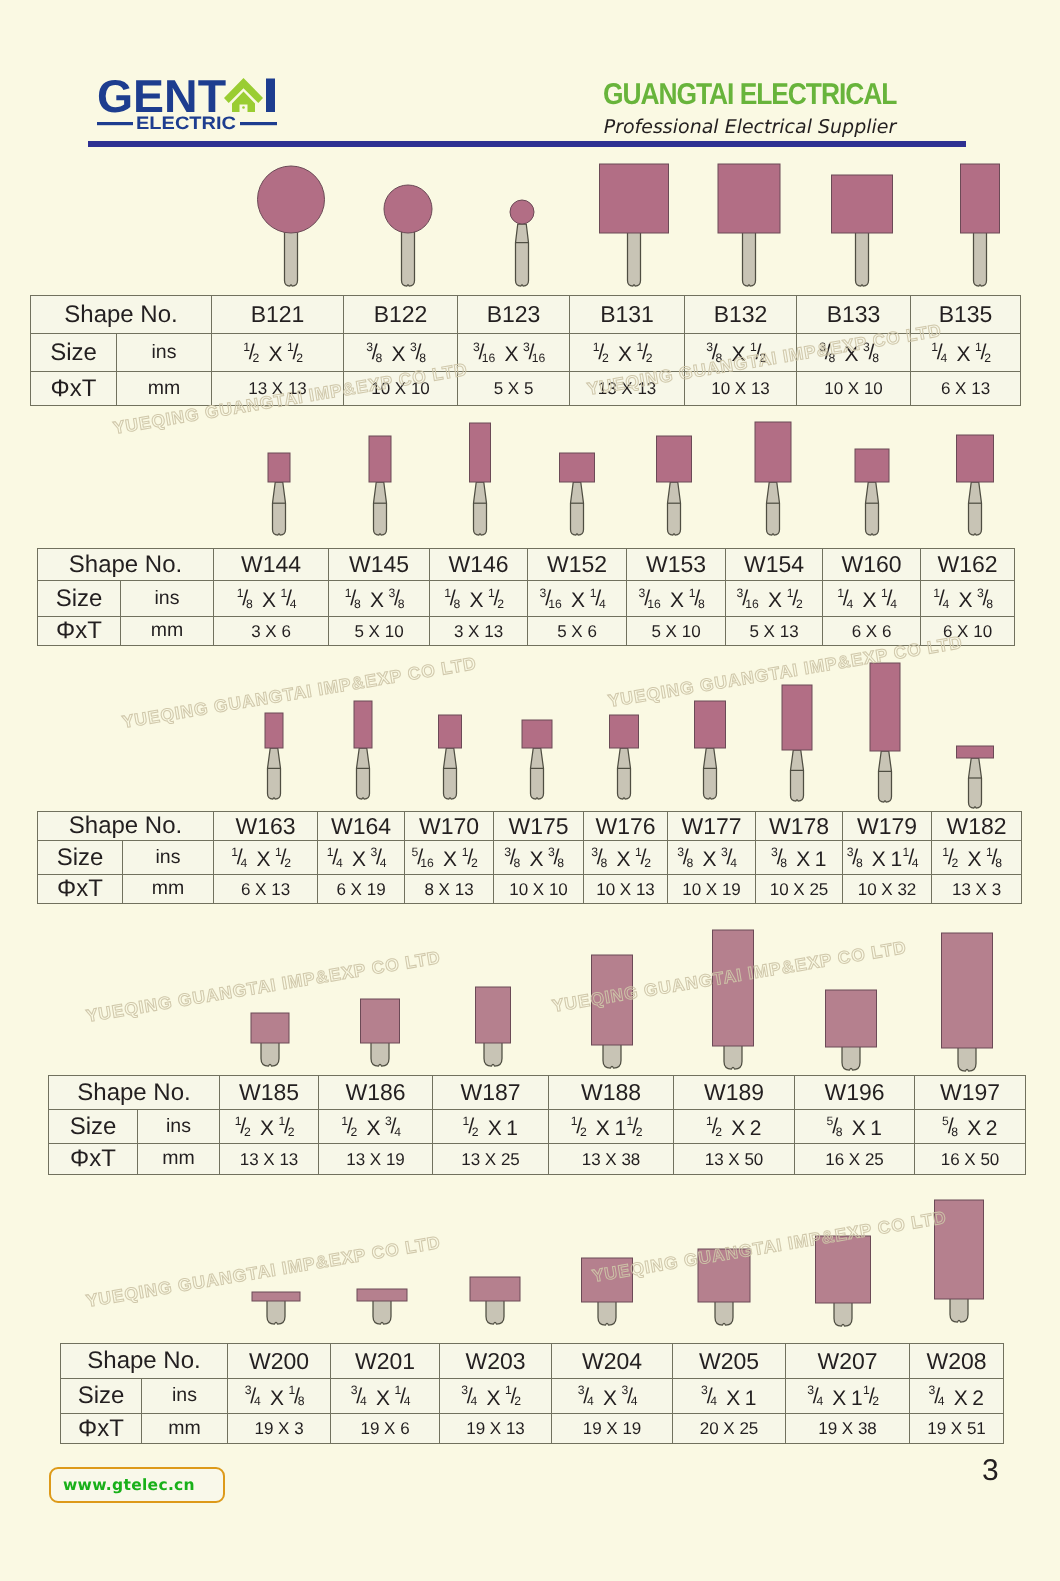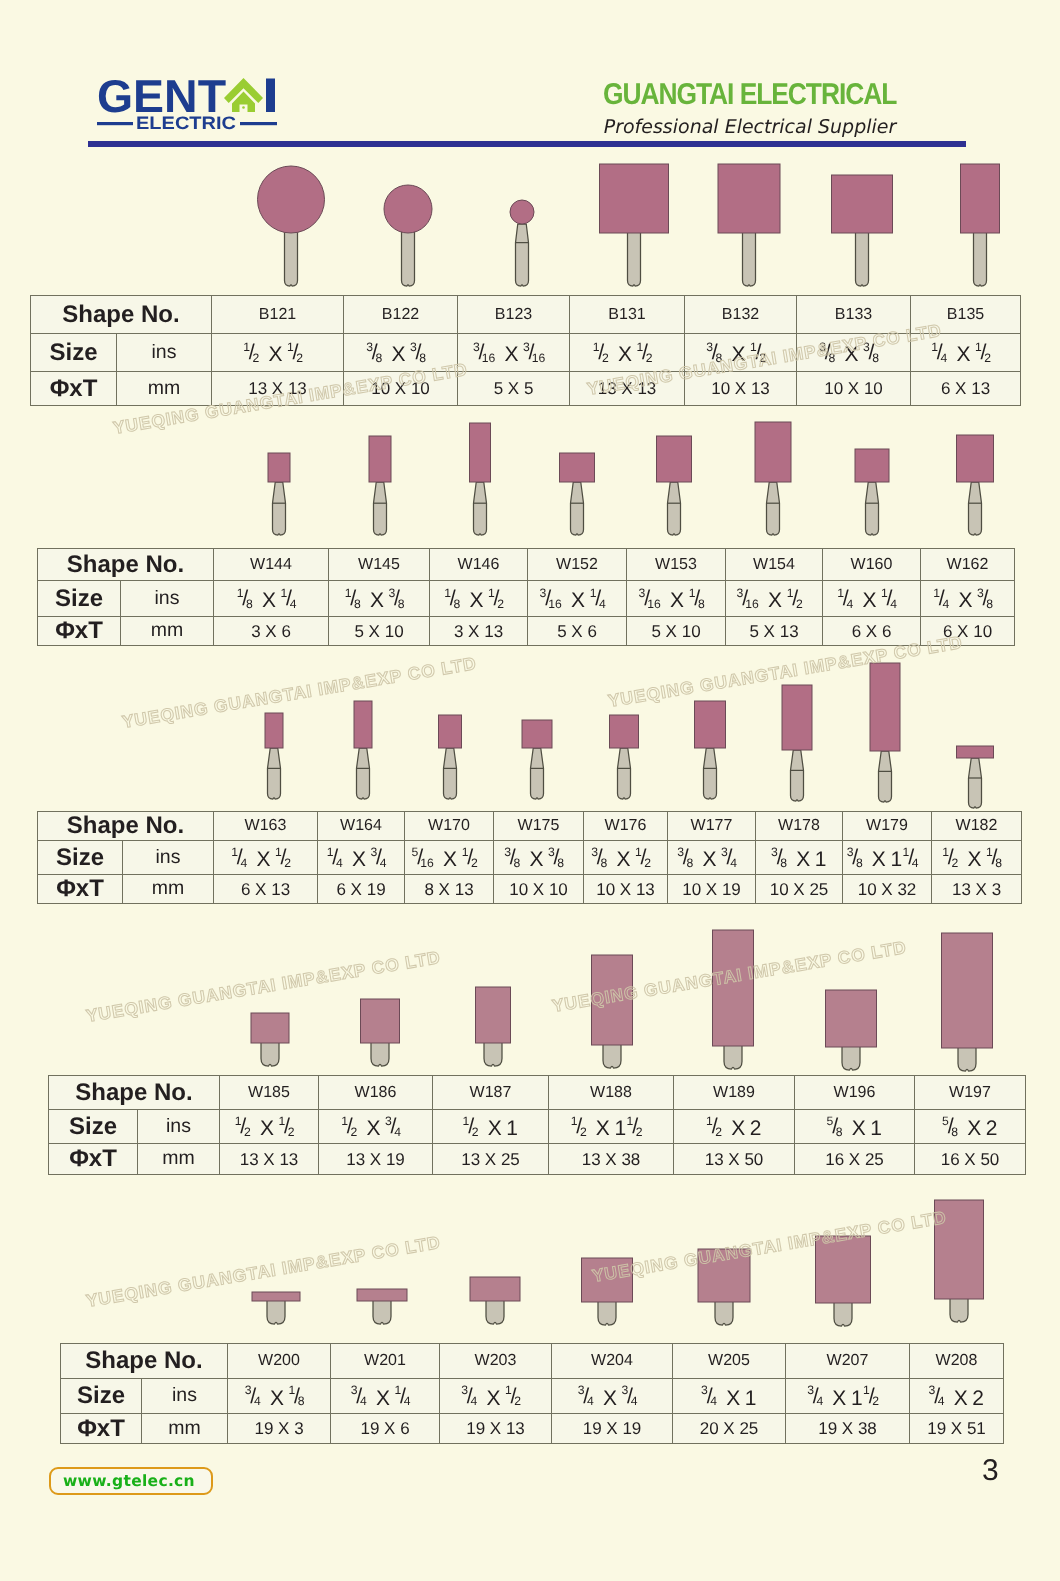--- a/index.html
+++ b/index.html
@@ -10,37 +10,37 @@
 
   .logo{position:absolute;left:97px;top:78px;width:180px;height:54px;}
   .company{position:absolute;left:480px;top:78px;width:540px;text-align:center;}
   .company .name{font-weight:bold;font-size:30px;color:#68b43b;font-family:"Liberation Sans",sans-serif;letter-spacing:-1.2px;display:inline-block;transform:scaleX(0.88);}
   .company .tag{font-size:19px;color:#231f20;font-family:"DejaVu Sans",sans-serif;font-style:italic;margin-top:4px;}
   .hrule{position:absolute;left:88px;top:141px;width:878px;height:6px;background:#2e3192;}
 
   .tbl{position:absolute;border-collapse:collapse;table-layout:fixed;}
   .tbl td{border:1px solid #71715e;text-align:center;color:#231f20;padding:0;background:#f7f7e8;
           font-family:"Liberation Sans",sans-serif;line-height:1;vertical-align:middle;}
-  .lbl{font-weight:bold;font-size:24px;letter-spacing:0px;}
+  .lbl{font-weight:normal;font-size:24px;letter-spacing:0px;}
   .unit{font-size:19.5px;}
-  .shp{font-size:16px;}
+  .shp{font-size:23px;}
   .mmv{font-size:17px;}
   .insv{font-size:21px;white-space:nowrap;line-height:1;}
   .insv .inner{display:inline-block;position:relative;top:3px;}
   .fr{display:inline-block;position:relative;width:1.18em;height:1.50em;vertical-align:middle;}
   .fr b{position:absolute;font-weight:normal;font-size:0.58em;left:0;top:0.08em;line-height:1;}
   .fr s{position:absolute;text-decoration:none;font-size:1.02em;left:0.26em;top:0.12em;line-height:1;}
   .fr i{position:absolute;font-style:normal;font-size:0.58em;left:0.76em;top:1.00em;line-height:1;}
   .fr.d2{width:1.48em;}
   .fr.d2 i{left:0.72em;}
   .wn{margin-right:0.02em;}
   .xm{margin:0 0.22em 0 0.02em;font-size:1.0em;}
 
   .site{position:absolute;left:49px;top:1467px;border:2px solid #dd9a1a;border-radius:9px;
-        padding:2px 16px 3px 12px;background:#f9f8ea;height:28px;box-sizing:border-box;
+        padding:2px 28px 3px 12px;background:#f9f8ea;height:36px;box-sizing:border-box;
         display:flex;align-items:center;}
   .site span{color:#19b019;font-weight:bold;font-size:15.5px;font-family:"DejaVu Sans",sans-serif;letter-spacing:0.3px;}
   .pg{position:absolute;left:982px;top:1454px;font-size:30px;color:#231f20;font-family:"Liberation Sans",sans-serif;}
 </style>
 </head>
 <body>
 
 <div class="page">
 
   <div class="logo">

